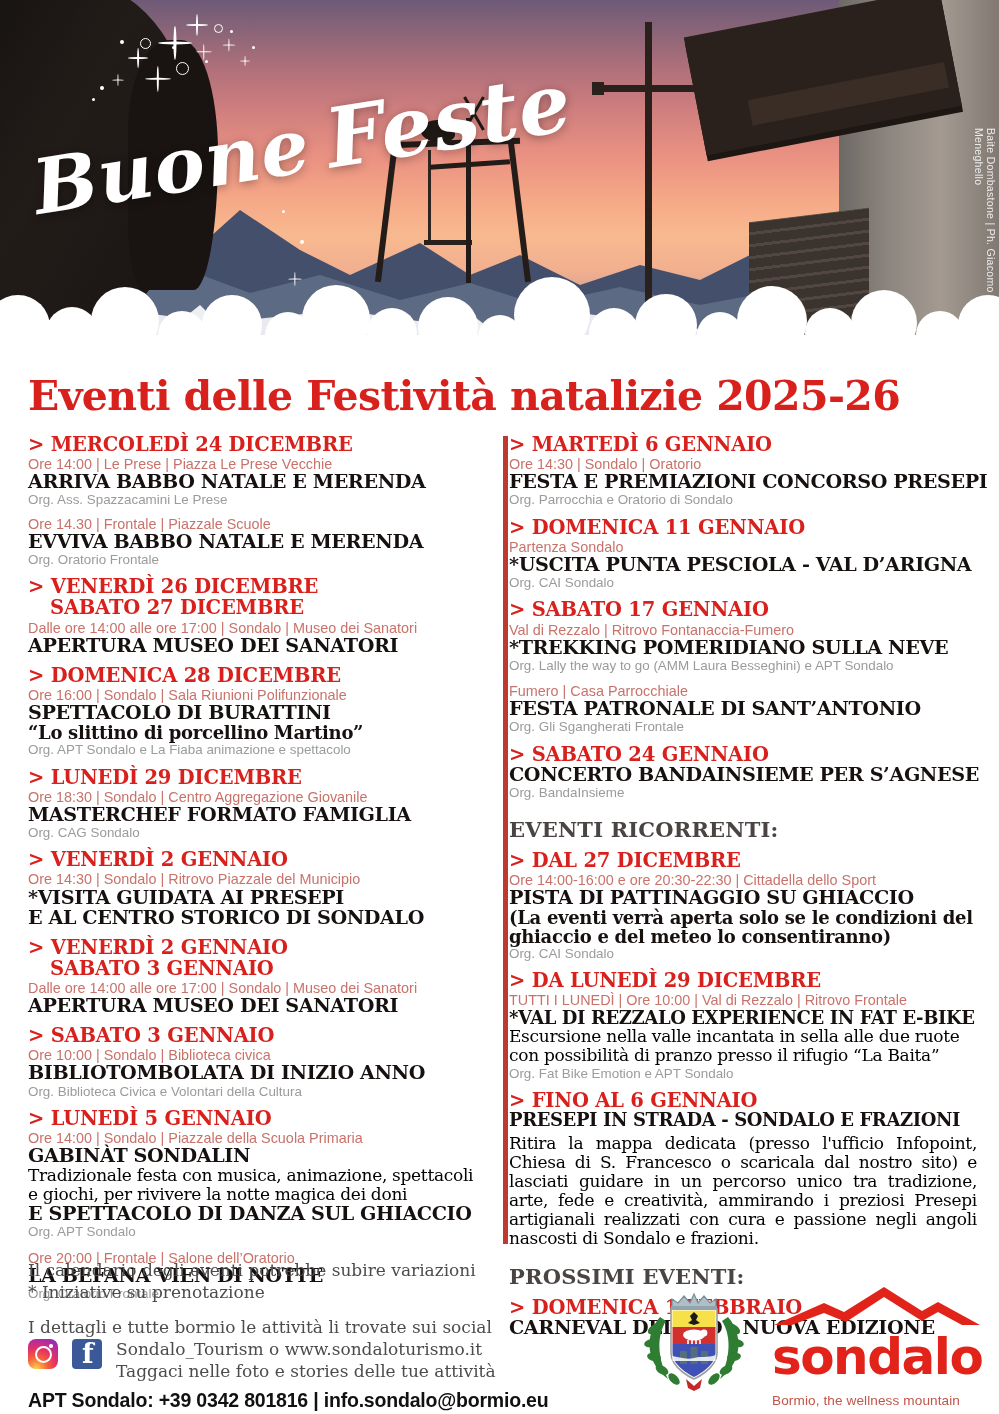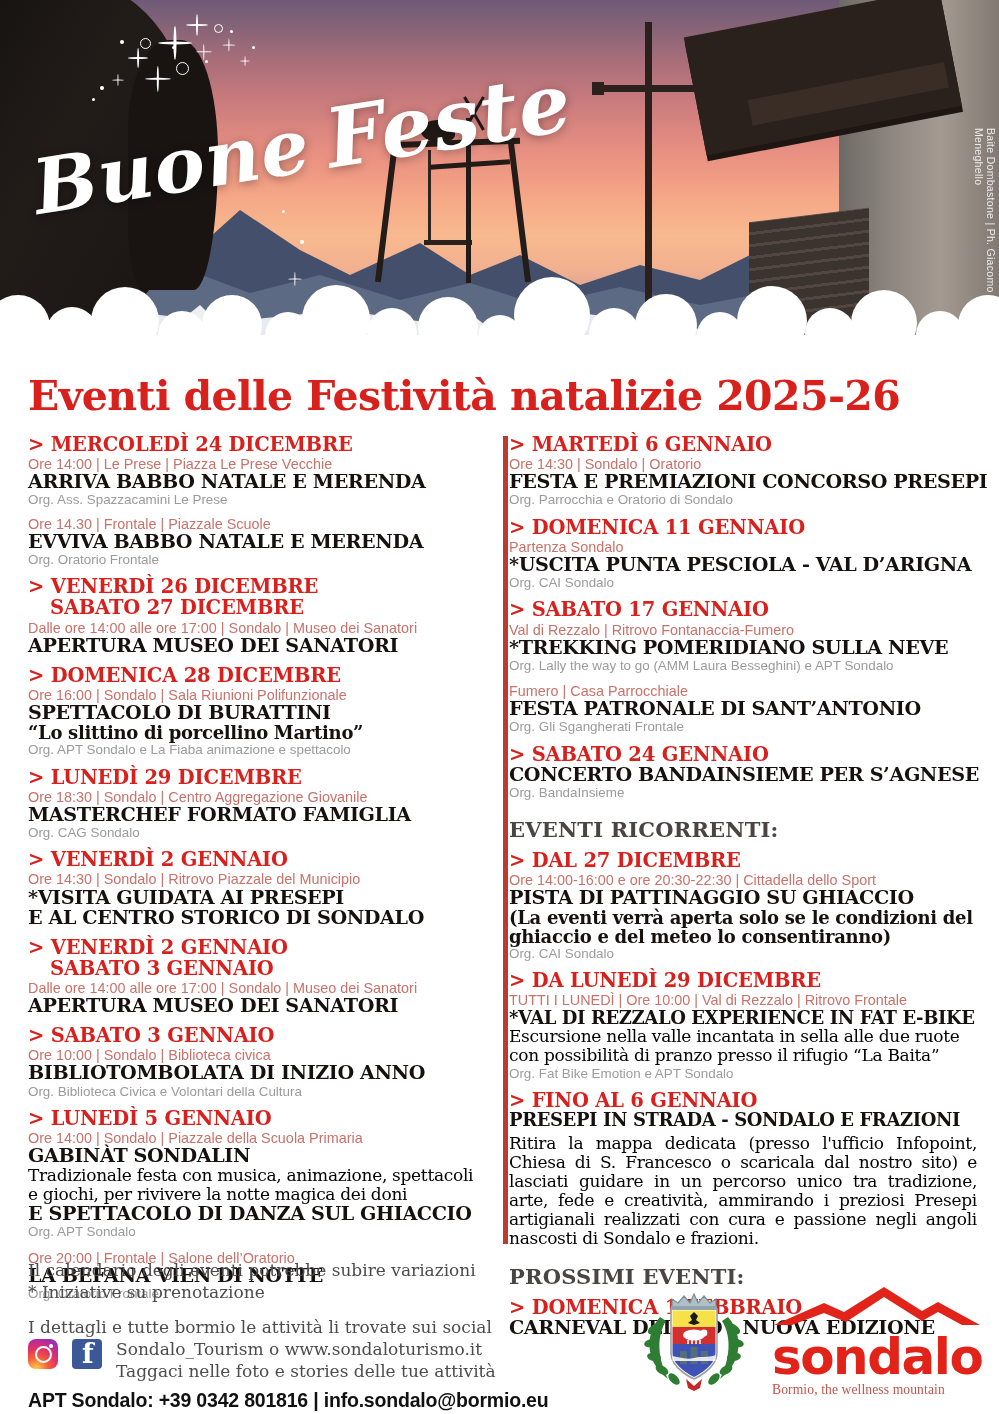--- a/index.html
+++ b/index.html
@@ -171,22 +171,22 @@
   }
 
   
   .logos{position:absolute;left:630px;top:1285px;width:350px;height:110px;}
   .crest{position:absolute;left:8px;top:2px;width:112px;height:106px;}
   .sondalo{position:absolute;left:142px;top:0px;width:210px;}
   .sond-word{
     font-family:"DejaVu Sans",sans-serif;font-weight:700;color:#e2231a;
     font-size:50px;letter-spacing:-1.5px;line-height:1;margin-top:1px;
   }
-  .sond-tag{color:#c0554a;font-size:13.6px;letter-spacing:.1px;margin-top:0;
-            font-family:Liberation Serif, serif;}
+  .sond-tag{color:#c0554a;font-size:13.6px;letter-spacing:.1px;margin-top:11px;
+            font-family:Liberation Sans, sans-serif;}
 </style>
 </head>
 <body>
 
 <div class="poster">
 
   <div class="hero">
     <div class="sky"></div>
 
     <svg class="mtn" viewBox="0 0 999 190" preserveAspectRatio="none">

